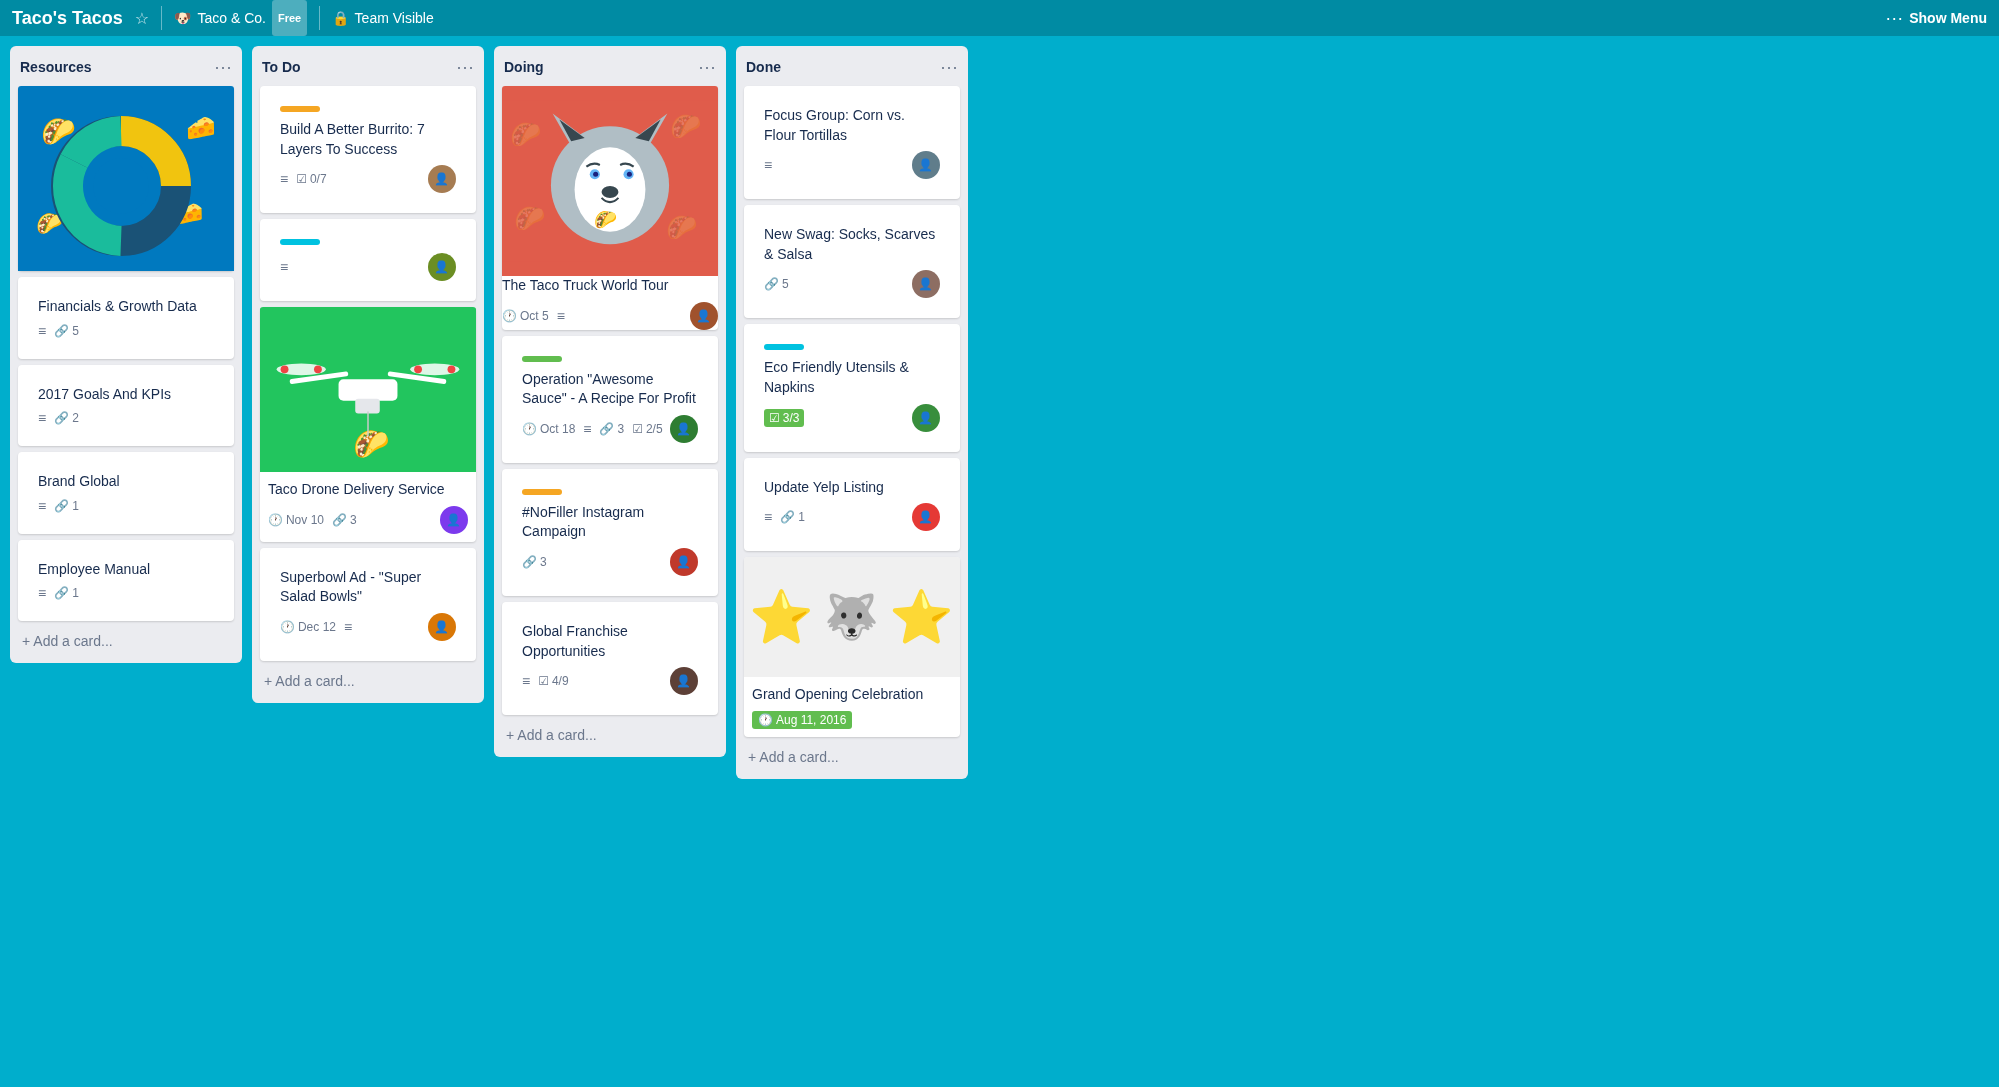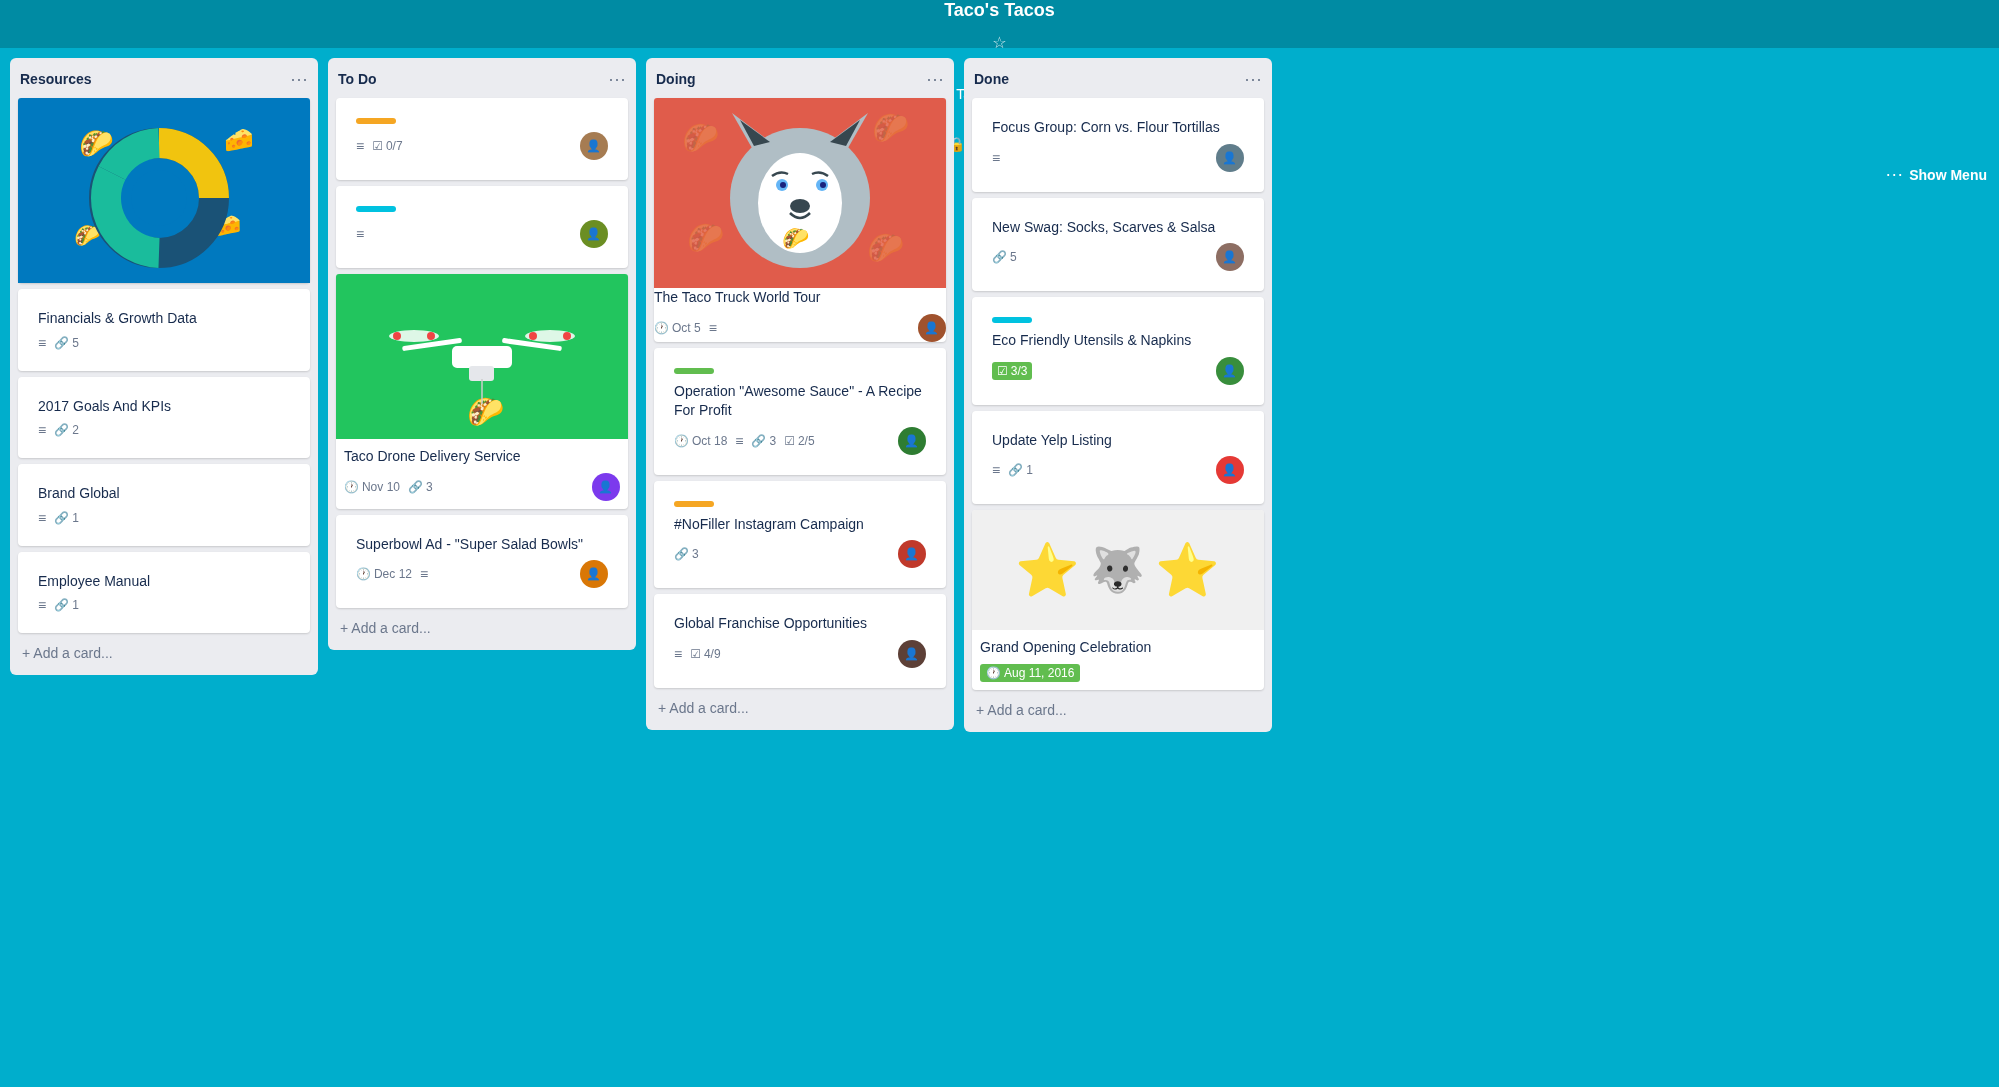--- a/index.html
+++ b/index.html
@@ -6,28 +6,27 @@
     body {
       font-family: -apple-system, BlinkMacSystemFont, 'Segoe UI', sans-serif;
       background: #00AECC;
       min-height: 100vh;
       overflow-x: auto;
     }
 
     
     .header {
       background: rgba(0,0,0,0.2);
-      height: 48px;
+      height: 36px;
       display: flex;
       align-items: center;
       padding: 0 12px;
       gap: 12px;
       color: white;
       flex-shrink: 0;
-      flex-direction: column;
     }
     .header-title {
       font-size: 18px;
       font-weight: bold;
       color: white;
     }
     .header-star {
       font-size: 16px;
       opacity: 0.8;
     }
@@ -79,21 +78,21 @@
       gap: 10px;
       padding: 10px;
       align-items: flex-start;
       overflow-x: auto;
     }
 
     
     .column {
       background: #ebecf0;
       border-radius: 6px;
-      width: 308px;
+      width: 232px;
       flex-shrink: 0;
       padding: 8px;
       display: flex;
       flex-direction: column;
       gap: 6px;
     }
     .column-header {
       display: flex;
       align-items: center;
       justify-content: space-between;
@@ -355,20 +354,21 @@
   </div>
 
   <div class="column">
     <div class="column-header">
       <span class="column-title">To Do</span>
       <span class="column-menu">···</span>
     </div>
 
     <div class="card">
       <div class="card-label orange"></div>
+      <div class="card-title">Build A Better Burrito: 7 Layers To Success</div>
       <div class="card-footer">
         <div class="card-meta">
           <span class="card-meta-item">
               <span class="desc-icon"></span>
             </span>
           <span class="card-meta-item"><span>☑</span> 0/7</span>
         </div>
         <div class="card-avatar">
           <div class="card-avatar-inner" style="background:#a67c52;">👤</div>
         </div>

